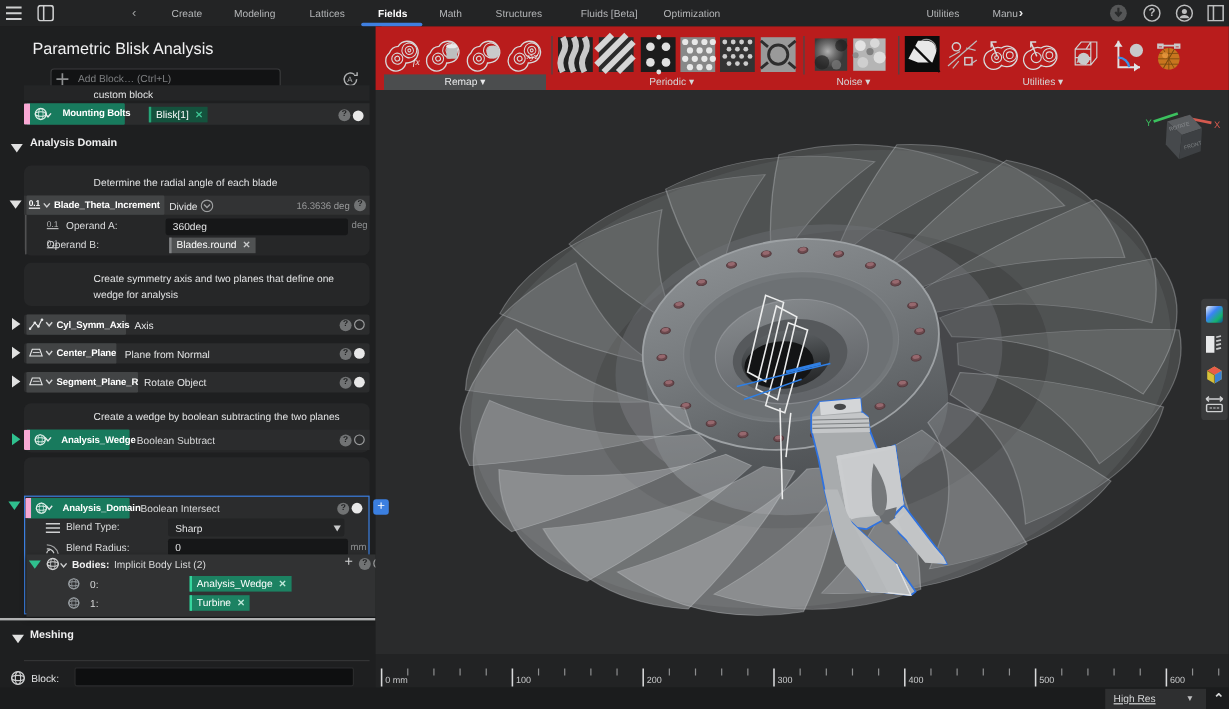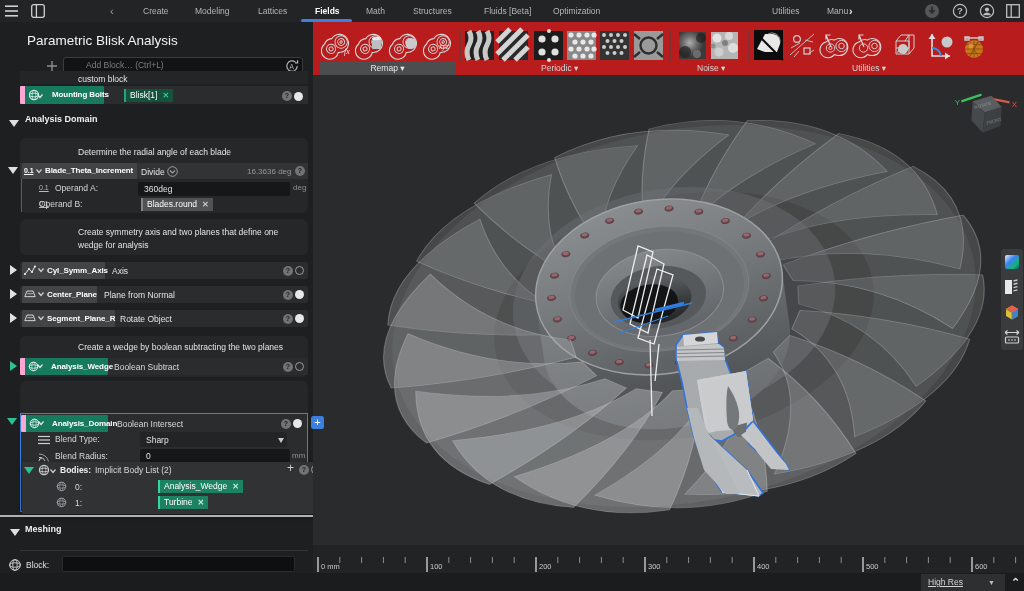--- a/index.html
+++ b/index.html
@@ -5,21 +5,21 @@
 * { margin:0; padding:0; box-sizing:border-box; -webkit-font-smoothing:antialiased; }
 html,body { width:1024px; height:591px; overflow:hidden; background:#1d1e1f; font-family:"Liberation Sans",sans-serif; }
 .abs { position:absolute; }
 #stage { position:relative; width:1024px; height:591px; font-size:8.5px; }
 #topbar { left:0; top:0; width:1024px; height:22px; background:#232425; }
 #topbar .menu { position:absolute; top:0; height:22px; line-height:22px; color:#b4b6b8; font-size:8.5px; white-space:nowrap; }
 #topbar .active { color:#ffffff; font-weight:bold; }
 #fields-underline { left:301px; top:19px; width:51px; height:3px; background:#3f7fe0; border-radius:2px; }
 #lpanel { left:0; top:22px; width:313px; height:556px; background:#1e1f20; }
 #lpanel .title { position:absolute; left:27px; top:11px; color:#f2f2f3; font-size:13.5px; }
-.addblock { position:absolute; left:42px; top:35px; width:240px; height:17px; background:#121314; border:1px solid #3a3b3c; border-radius:3px; color:#7d7f81; font-size:8.5px; line-height:15px; padding-left:22px;margin-left:21px; }
+.addblock { position:absolute; left:42px; top:35px; width:192px; height:17px; background:#121314; border:1px solid #3a3b3c; border-radius:3px; color:#7d7f81; font-size:8.5px; line-height:15px; padding-left:22px; }
 .cmt { color:#e3e4e5; font-size:8.5px;padding-left:40px; }
 .row { position:absolute; height:16px; font-size:8.5px; color:#d8d9da; }
 .rowbg { background:#2b2c2d; }
 .hdrblk { position:absolute; top:0; height:17px; background:#424445; color:#fff; font-weight:bold; font-size:8px; line-height:17px; border-radius:1px; white-space:nowrap; letter-spacing:-0.1px; }
 .greenblk { background:#187a5d !important; border-left:5px solid #f9a8d4; }
 .gtxt { color:#35bd8a; }
 .lbl { position:absolute; font-size:8.5px; color:#d8d9da; white-space:nowrap; }
 .helpq { position:absolute; width:10px; height:10px; border-radius:50%; background:#717374; color:#1e1f20; font-size:7px; font-weight:bold; text-align:center; line-height:10px; }
 .dotf { position:absolute; width:9px; height:9px; border-radius:50%; background:#e8e8e8; }
 .doto { position:absolute; width:9px; height:9px; border-radius:50%; border:1.5px solid #9a9b9c; }

